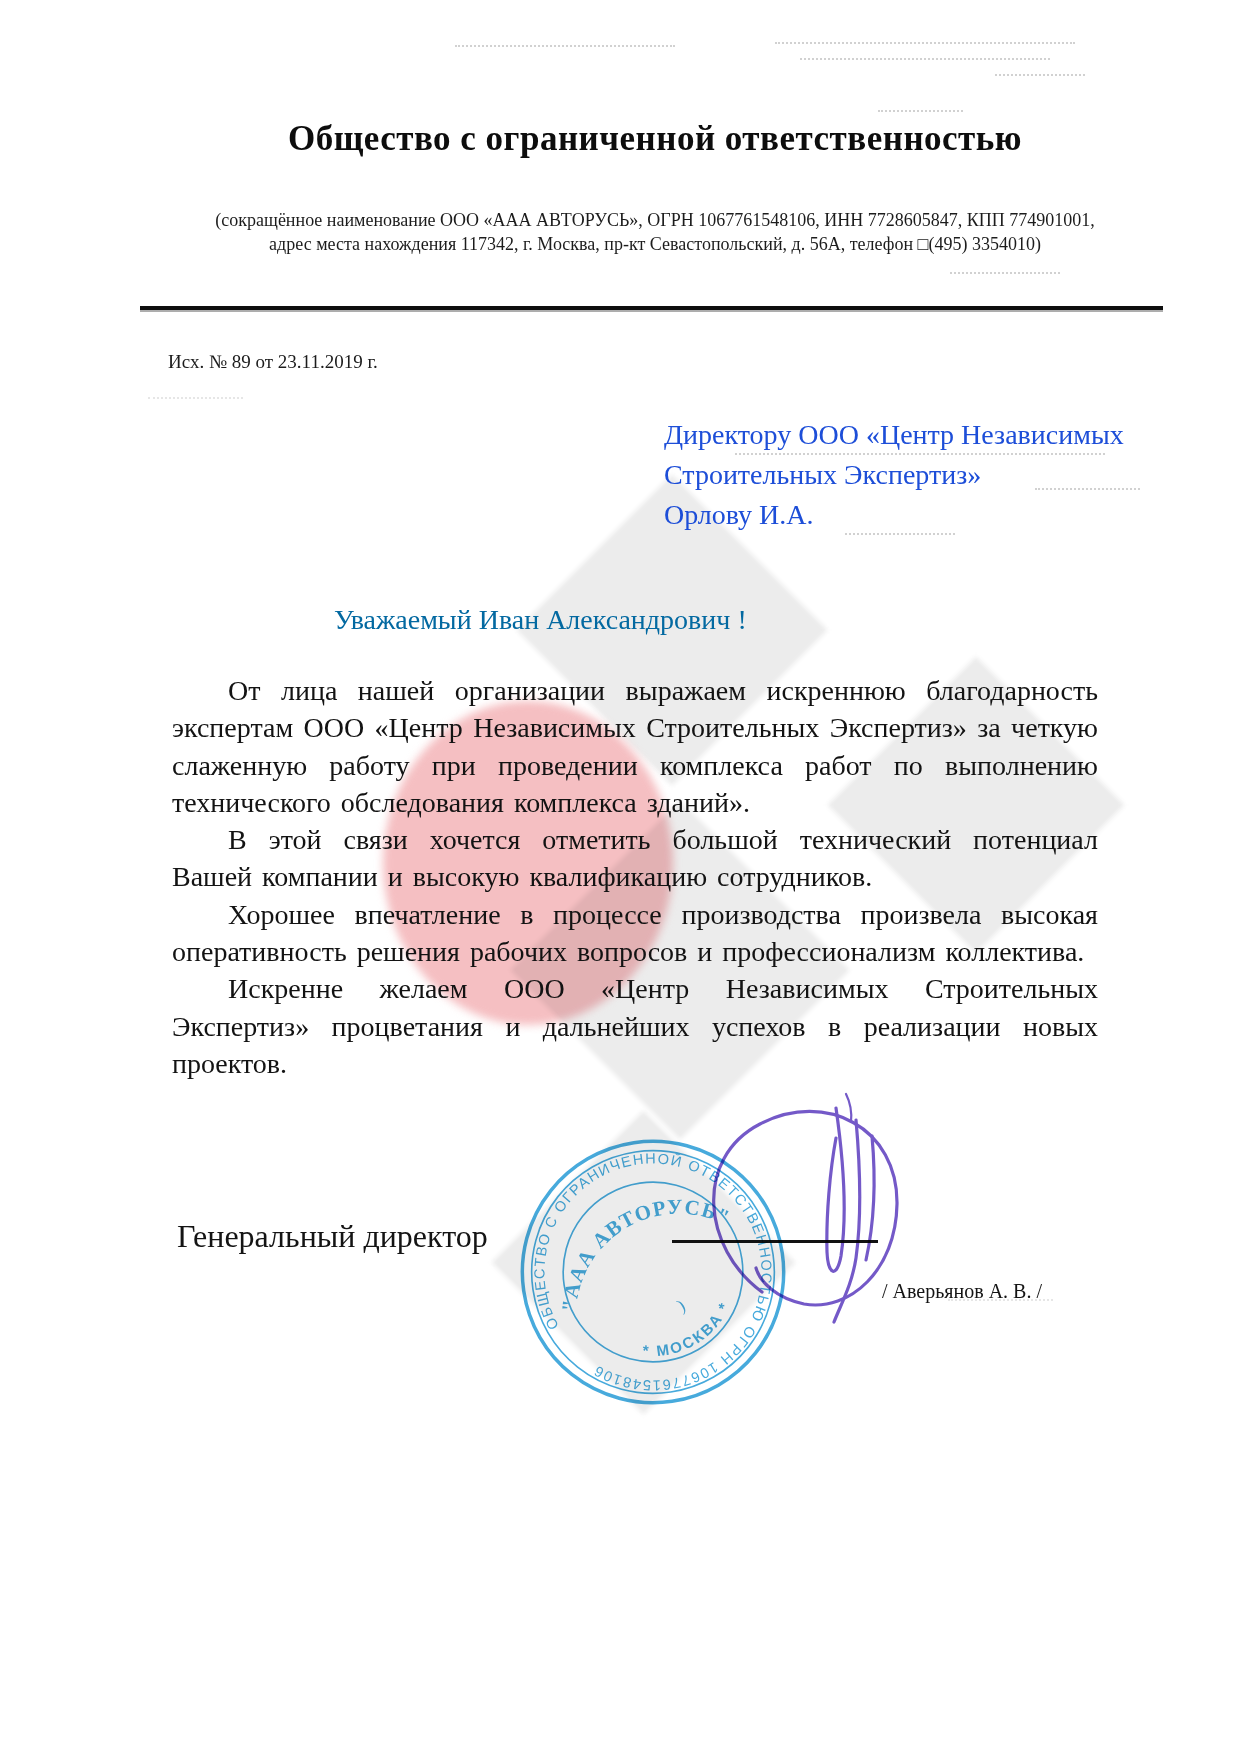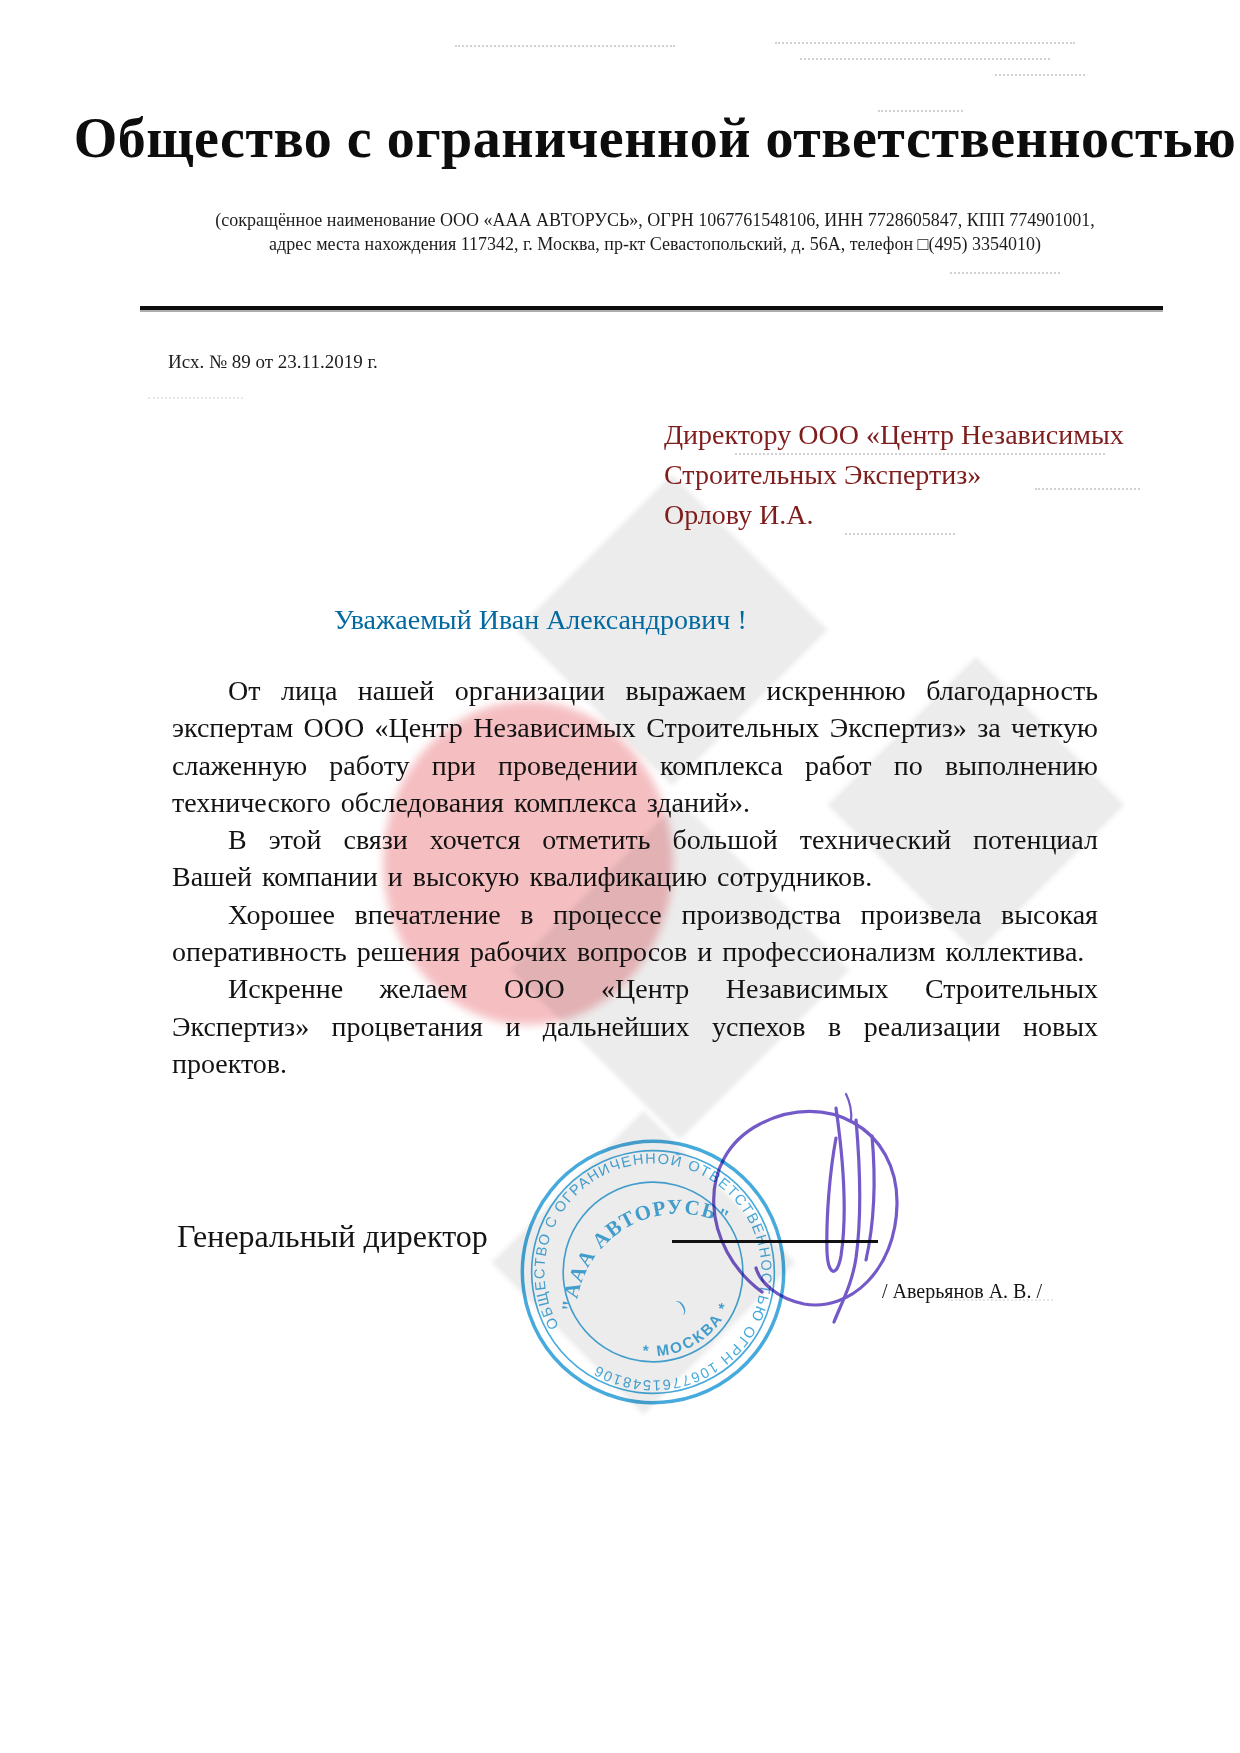--- a/index.html
+++ b/index.html
@@ -34,36 +34,36 @@
   }
   
   .speck{position:absolute;height:0;border-top:2px dotted rgba(70,70,70,.25);filter:blur(.4px);}
   .speck.faint{border-top-color:rgba(90,90,90,.15);}
   
   .letterhead{
     position:absolute;left:70px;top:112px;width:1170px;
     text-align:center;
   }
   .letterhead .title{
-    font-size:56px;font-weight:bold;line-height:53px;
+    font-size:35px;font-weight:bold;line-height:53px;
     letter-spacing:.5px;color:#0d0d0d;
   }
   .letterhead .details{
     margin-top:44px;
     font-size:18px;line-height:23.5px;color:#1c1c1c;
   }
   .rule{
     position:absolute;left:140px;top:306px;width:1023px;height:4px;
     background:#0e0e0e;
     box-shadow:0 2px 0 rgba(20,20,20,.35);
   }
   .ref{position:absolute;left:168px;top:351px;font-size:19px;color:#1c1c1c;}
   .addressee{
     position:absolute;left:664px;top:415px;
-    font-size:28px;line-height:40px;color:#7f1d1d;
+    font-size:28px;line-height:40px;color:#1d4ed8;
   }
   .salutation{position:absolute;left:334px;top:604px;font-size:28px;color:#0369a1;}
   .body-text{
     position:absolute;left:172px;top:672px;width:926px;
     font-size:28px;line-height:37.3px;
     text-align:justify;word-spacing:3px;color:#131313;
   }
   .body-text p{margin:0;text-indent:56px;}
   
   .sig-position{position:absolute;left:177px;top:1218px;font-size:32px;color:#141414;}

